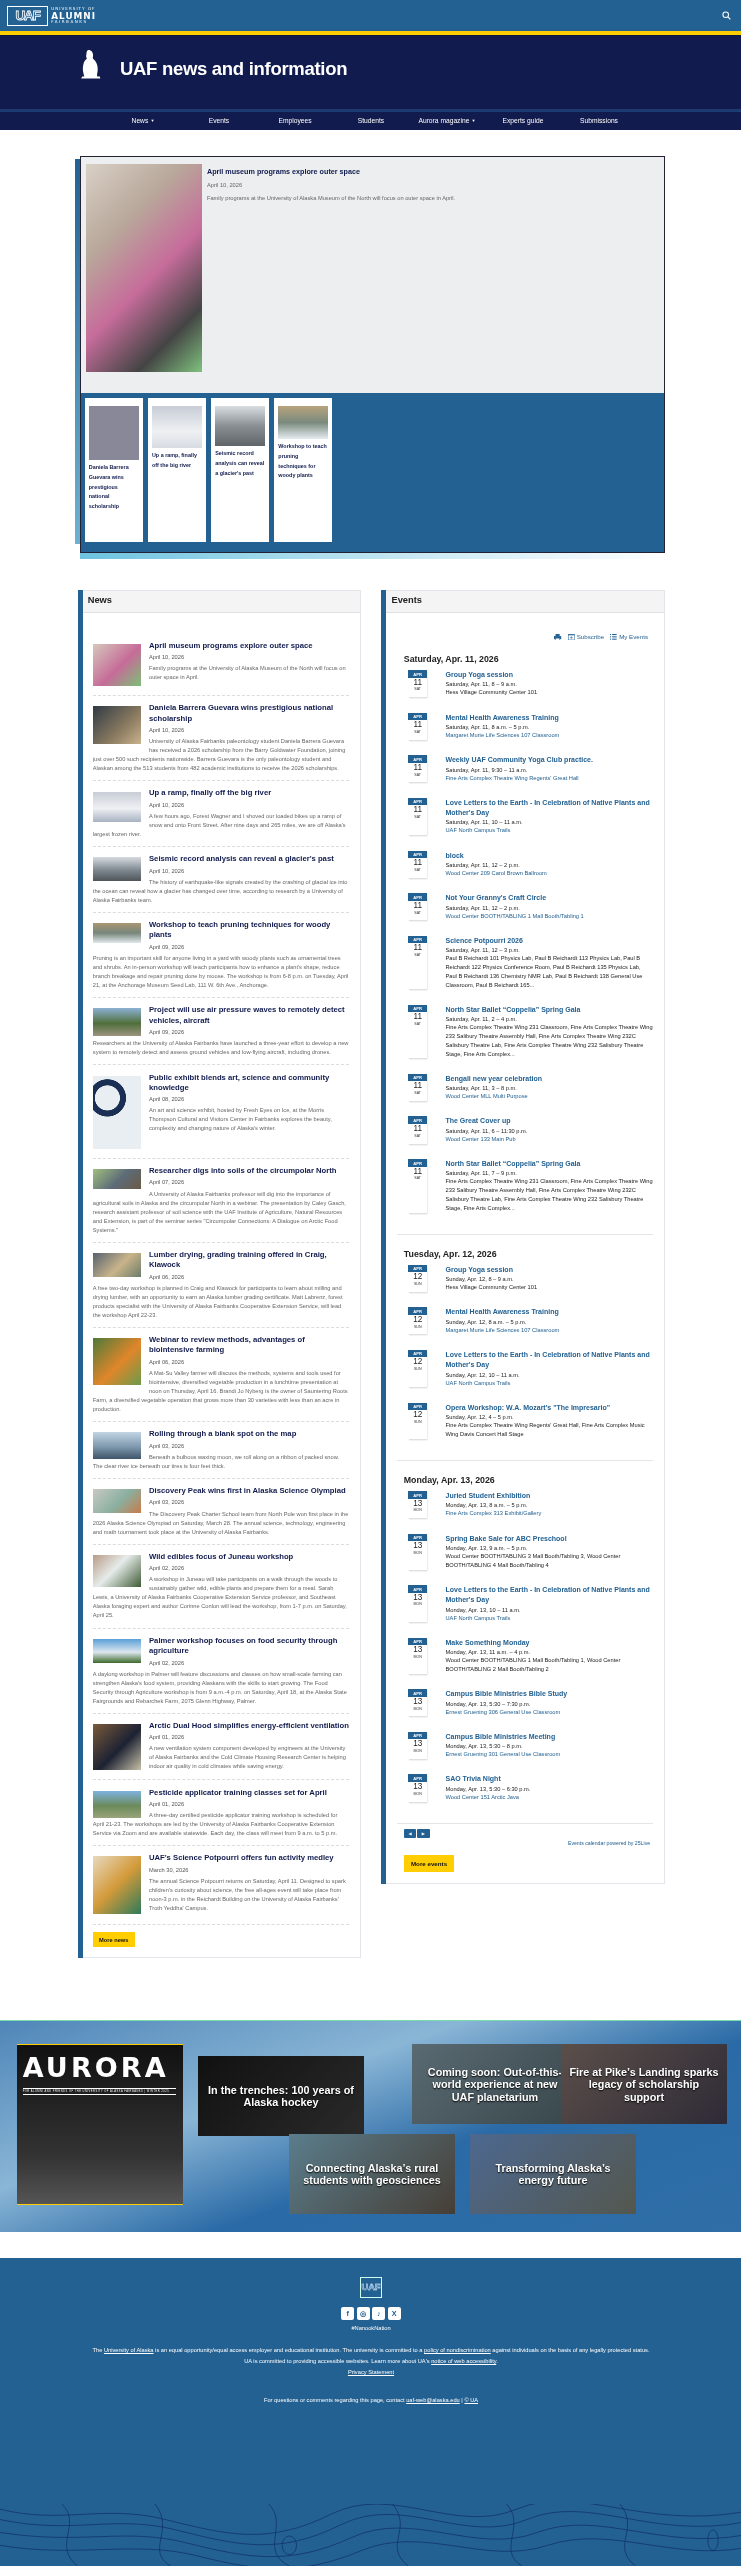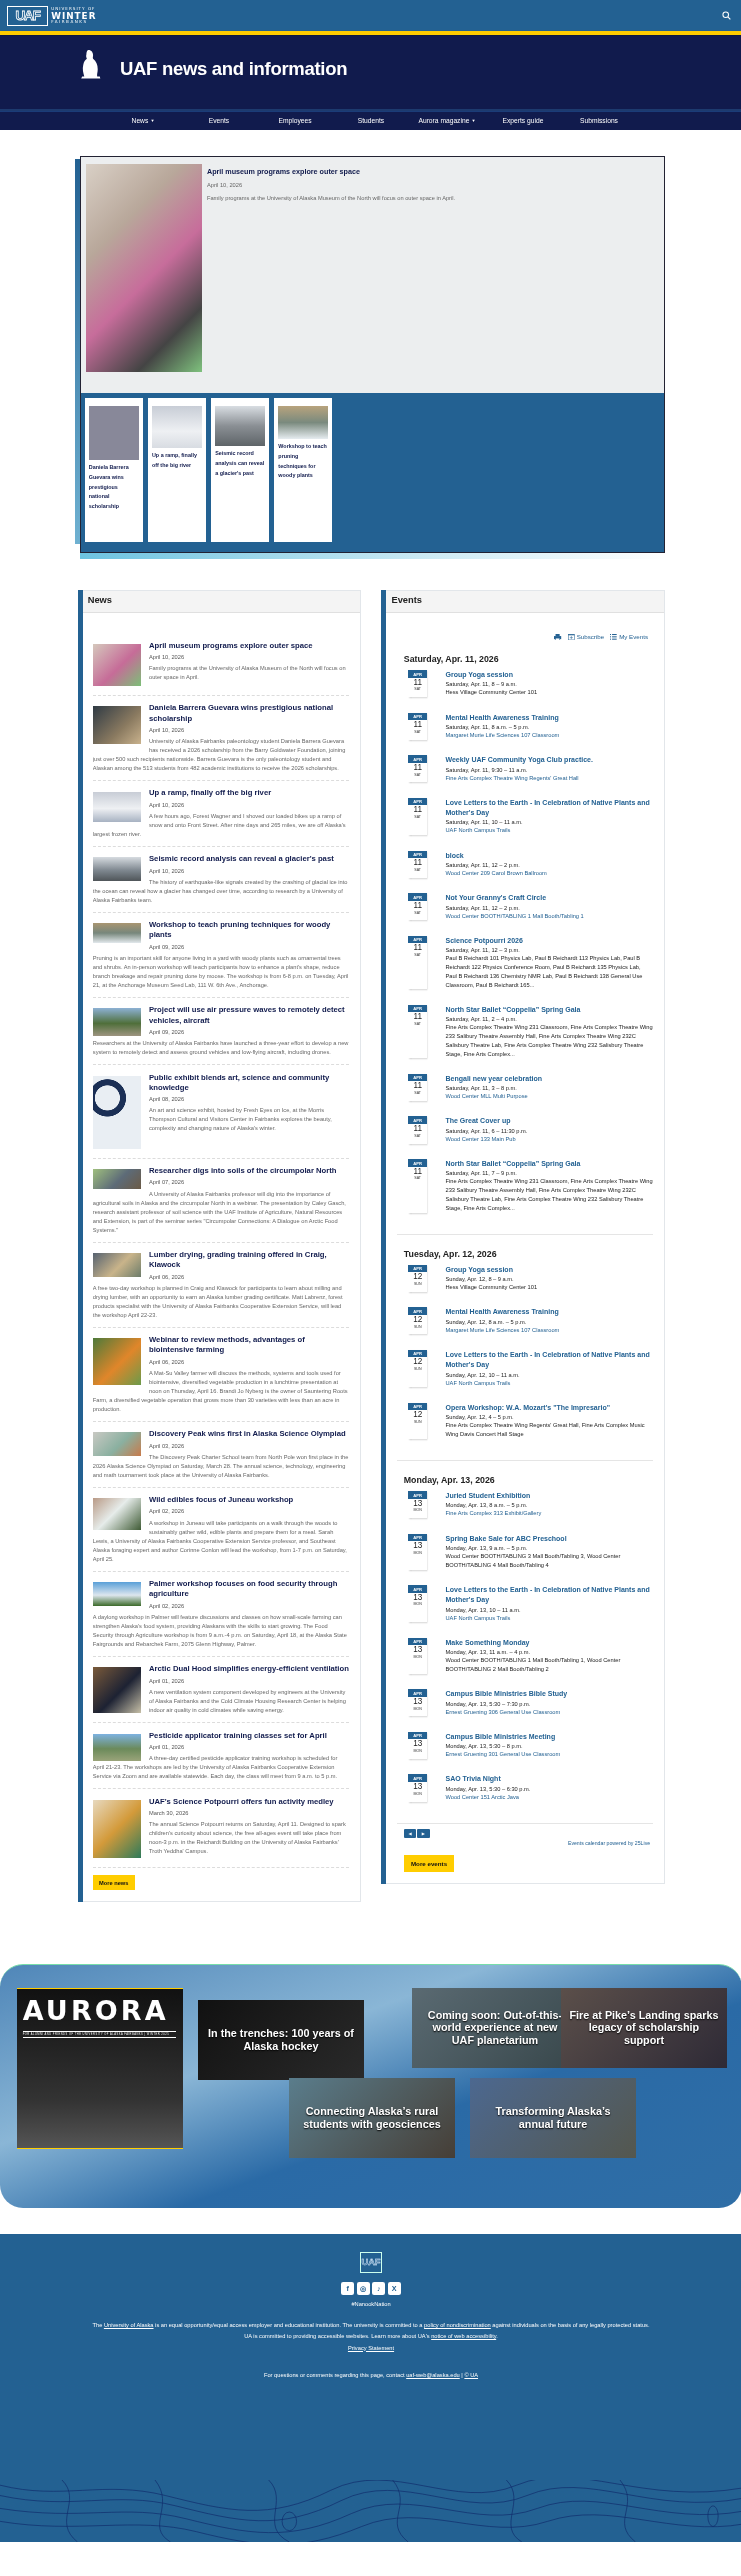--- a/index.html
+++ b/index.html
@@ -71,21 +71,21 @@
   .ev-info .t { font-size: 7px; font-weight: 700; color: #236192; line-height: 10.3px; cursor: pointer; }
   .ev-info .when { font-size: 5.7px; color: #222; margin: 1px 0; }
   .ev-info .where { font-size: 5.7px; color: #222; line-height: 8.8px; }
   .ev-info .where.link { color: #236192; cursor: pointer; }
   .ev-pager { display: flex; gap: 1px; margin: 5.2px 0 0 7.2px; }
   .ev-pager span { width: 12.4px; height: 8.2px; background: #236192; color: #fff; font-size: 4.1px; display: flex; align-items: center; justify-content: center; border-radius: 1px; cursor: pointer; }
   .powered { text-align: right; font-size: 5.2px; color: #236192; margin-top: 2.1px; margin-right: 3.1px; }
   .events-body .btn-gold { margin-left: 7.2px; margin-top: 9.3px; font-size: 6.2px; padding: 5.2px 7.2px; }
 
   
-  .aurora { margin-top: 62px; height: 244px; background: linear-gradient(160deg, #4f86b8 0%, #8ab6d6 35%, #2a6aa6 60%, #2f6ea6 100%); position: relative; border-top: 0.5px solid #7da; border-radius: 23px; }
+  .aurora { margin-top: 62px; height: 212px; background: linear-gradient(160deg, #4f86b8 0%, #8ab6d6 35%, #2a6aa6 60%, #2f6ea6 100%); position: relative; border-top: 0.5px solid #7da; }
   .aurora-cover { position: absolute; left: 16.5px; top: 23px; width: 166px; height: 161px; background: linear-gradient(#111 0%, #333 70%, #555 100%); border-top: 1.5px solid #ffcd00; border-bottom: 1.5px solid #ffcd00; padding: 5.2px 6.2px; color: #fff; cursor: pointer; }
   .aurora-cover .logo { font-family: "DejaVu Sans", sans-serif; font-size: 27px; font-weight: 700; letter-spacing: 3.1px; line-height: 33px; }
   .aurora-cover .sub { font-size: 2.6px; letter-spacing: 0.5px; border-top: 0.5px solid #fff; border-bottom: 0.5px solid #fff; padding: 1px 0; margin-top: 4.1px; }
   .tile { position: absolute; width: 166px; height: 80px; background: linear-gradient(135deg, #3b3b3b, #151515); color: #fff; font-family: "Liberation Sans", sans-serif; font-weight: 700; font-size: 10.8px; text-align: center; display: flex; align-items: center; justify-content: center; padding: 0 8.2px; line-height: 12.4px; cursor: pointer; text-shadow: 0 0.5px 1.5px #000; }
   .tile.t1 { left: 198px; top: 35px; background: linear-gradient(135deg, #111, #2a2a2a); }
   .tile.t2 { left: 380px; top: 23px; background: linear-gradient(135deg, #5a6a72, #38474b); margin-left: 32px; }
   .tile.t3 { left: 561px; top: 23px; background: linear-gradient(135deg, #5b4f4a, #2e2a36); }
   .tile.t4 { left: 289px; top: 113px; background: linear-gradient(135deg, #5a7d8c, #463e36); }
   .tile.t5 { left: 470px; top: 113px; background: linear-gradient(135deg, #4c6890, #54574e); }
 
@@ -101,21 +101,21 @@
   .topo { position: absolute; left: 0; right: 0; bottom: 0; height: 62px; }
 </style>
 </head>
 <body>
 
 <div class="brandbar">
   <a class="brand-logo">
     <div class="uaf-mark">UAF</div>
     <div class="uaf-words">
       <span class="w1">UNIVERSITY OF</span>
-      <span class="w2">WINTER</span>
+      <span class="w2">ALUMNI</span>
       <span class="w3">FAIRBANKS</span>
     </div>
   </a>
   <svg class="search-btn" viewBox="0 0 20 20">
       <circle cx="8" cy="8" r="6" stroke="#fff" stroke-width="2.2" fill="none"></circle>
       <line x1="12.5" y1="12.5" x2="18" y2="18" stroke="#fff" stroke-width="2.4"></line>
     </svg>
 </div>
 <div class="gold-stripe"></div>
 <div class="thin-dark"></div>
@@ -235,20 +235,25 @@
           </div><div class="news-item">
             <div class="news-thumb" style="background:linear-gradient(135deg,#566270,#c9b48a 55%,#6c7c6a);height:24px"></div>
             <h4>Lumber drying, grading training offered in Craig, Klawock</h4>
             <div class="date">April 06, 2026</div>
             <p>A free two-day workshop is planned in Craig and Klawock for participants to learn about milling and drying lumber, with an opportunity to earn an Alaska lumber grading certificate. Matt Labrenz, forest products specialist with the University of Alaska Fairbanks Cooperative Extension Service, will lead the workshop April 22-23.</p>
           </div><div class="news-item">
             <div class="news-thumb" style="background:linear-gradient(135deg,#4d7a3a,#e0862a 55%,#6b9a4a);height:47px"></div>
             <h4>Webinar to review methods, advantages of biointensive farming</h4>
             <div class="date">April 06, 2026</div>
             <p>A Mat-Su Valley farmer will discuss the methods, systems and tools used for biointensive, diversified vegetable production in a lunchtime presentation at noon on Thursday, April 16. Brandi Jo Nyberg is the owner of Sauntering Roots Farm, a diversified vegetable operation that grows more than 30 varieties with less than an acre in production.</p>
+          </div><div class="news-item">
+            <div class="news-thumb" style="background:linear-gradient(180deg,#c2d5e4,#7e98ae 55%,#3f5568);height:27px"></div>
+            <h4>Rolling through a blank spot on the map</h4>
+            <div class="date">April 03, 2026</div>
+            <p>Beneath a bulbous waxing moon, we roll along on a ribbon of packed snow. The clear river ice beneath our tires is four feet thick.</p>
           </div><div class="news-item">
             <div class="news-thumb" style="background:linear-gradient(135deg,#c9c9c3,#8ab0a0 55%,#c87a4a);height:24px"></div>
             <h4>Discovery Peak wins first in Alaska Science Olympiad</h4>
             <div class="date">April 03, 2026</div>
             <p>The Discovery Peak Charter School team from North Pole won first place in the 2026 Alaska Science Olympiad on Saturday, March 28. The annual science, technology, engineering and math tournament took place at the University of Alaska Fairbanks.</p>
           </div><div class="news-item">
             <div class="news-thumb" style="background:linear-gradient(135deg,#b99a86,#e6ecea 45%,#3f5b35);height:32px"></div>
             <h4>Wild edibles focus of Juneau workshop</h4>
             <div class="date">April 02, 2026</div>
             <p>A workshop in Juneau will take participants on a walk through the woods to sustainably gather wild, edible plants and prepare them for a meal. Sarah Lewis, a University of Alaska Fairbanks Cooperative Extension Service professor, and Southeast Alaska foraging expert and author Corinne Conlon will lead the workshop, from 1-7 p.m. on Saturday, April 25.</p>
@@ -600,21 +605,21 @@
 
 <section class="aurora">
   <div class="aurora-cover">
     <div class="logo">AURORA</div>
     <div class="sub">FOR ALUMNI AND FRIENDS OF THE UNIVERSITY OF ALASKA FAIRBANKS | WINTER 2025</div>
   </div>
   <a class="tile t1">In the trenches: 100 years of Alaska hockey</a>
   <a class="tile t2">Coming soon: Out-of-this-world experience at new UAF planetarium</a>
   <a class="tile t3">Fire at Pike’s Landing sparks legacy of scholarship support</a>
   <a class="tile t4">Connecting Alaska’s rural students with geosciences</a>
-  <a class="tile t5">Transforming Alaska’s annual future</a>
+  <a class="tile t5">Transforming Alaska’s energy future</a>
 </section>
 
 <footer class="footer">
   <div class="f-logo">UAF</div>
   <div class="socials">
     <span>f</span>
     <span>◎</span>
     <span>♪</span>
     <span>X</span>
   </div>

